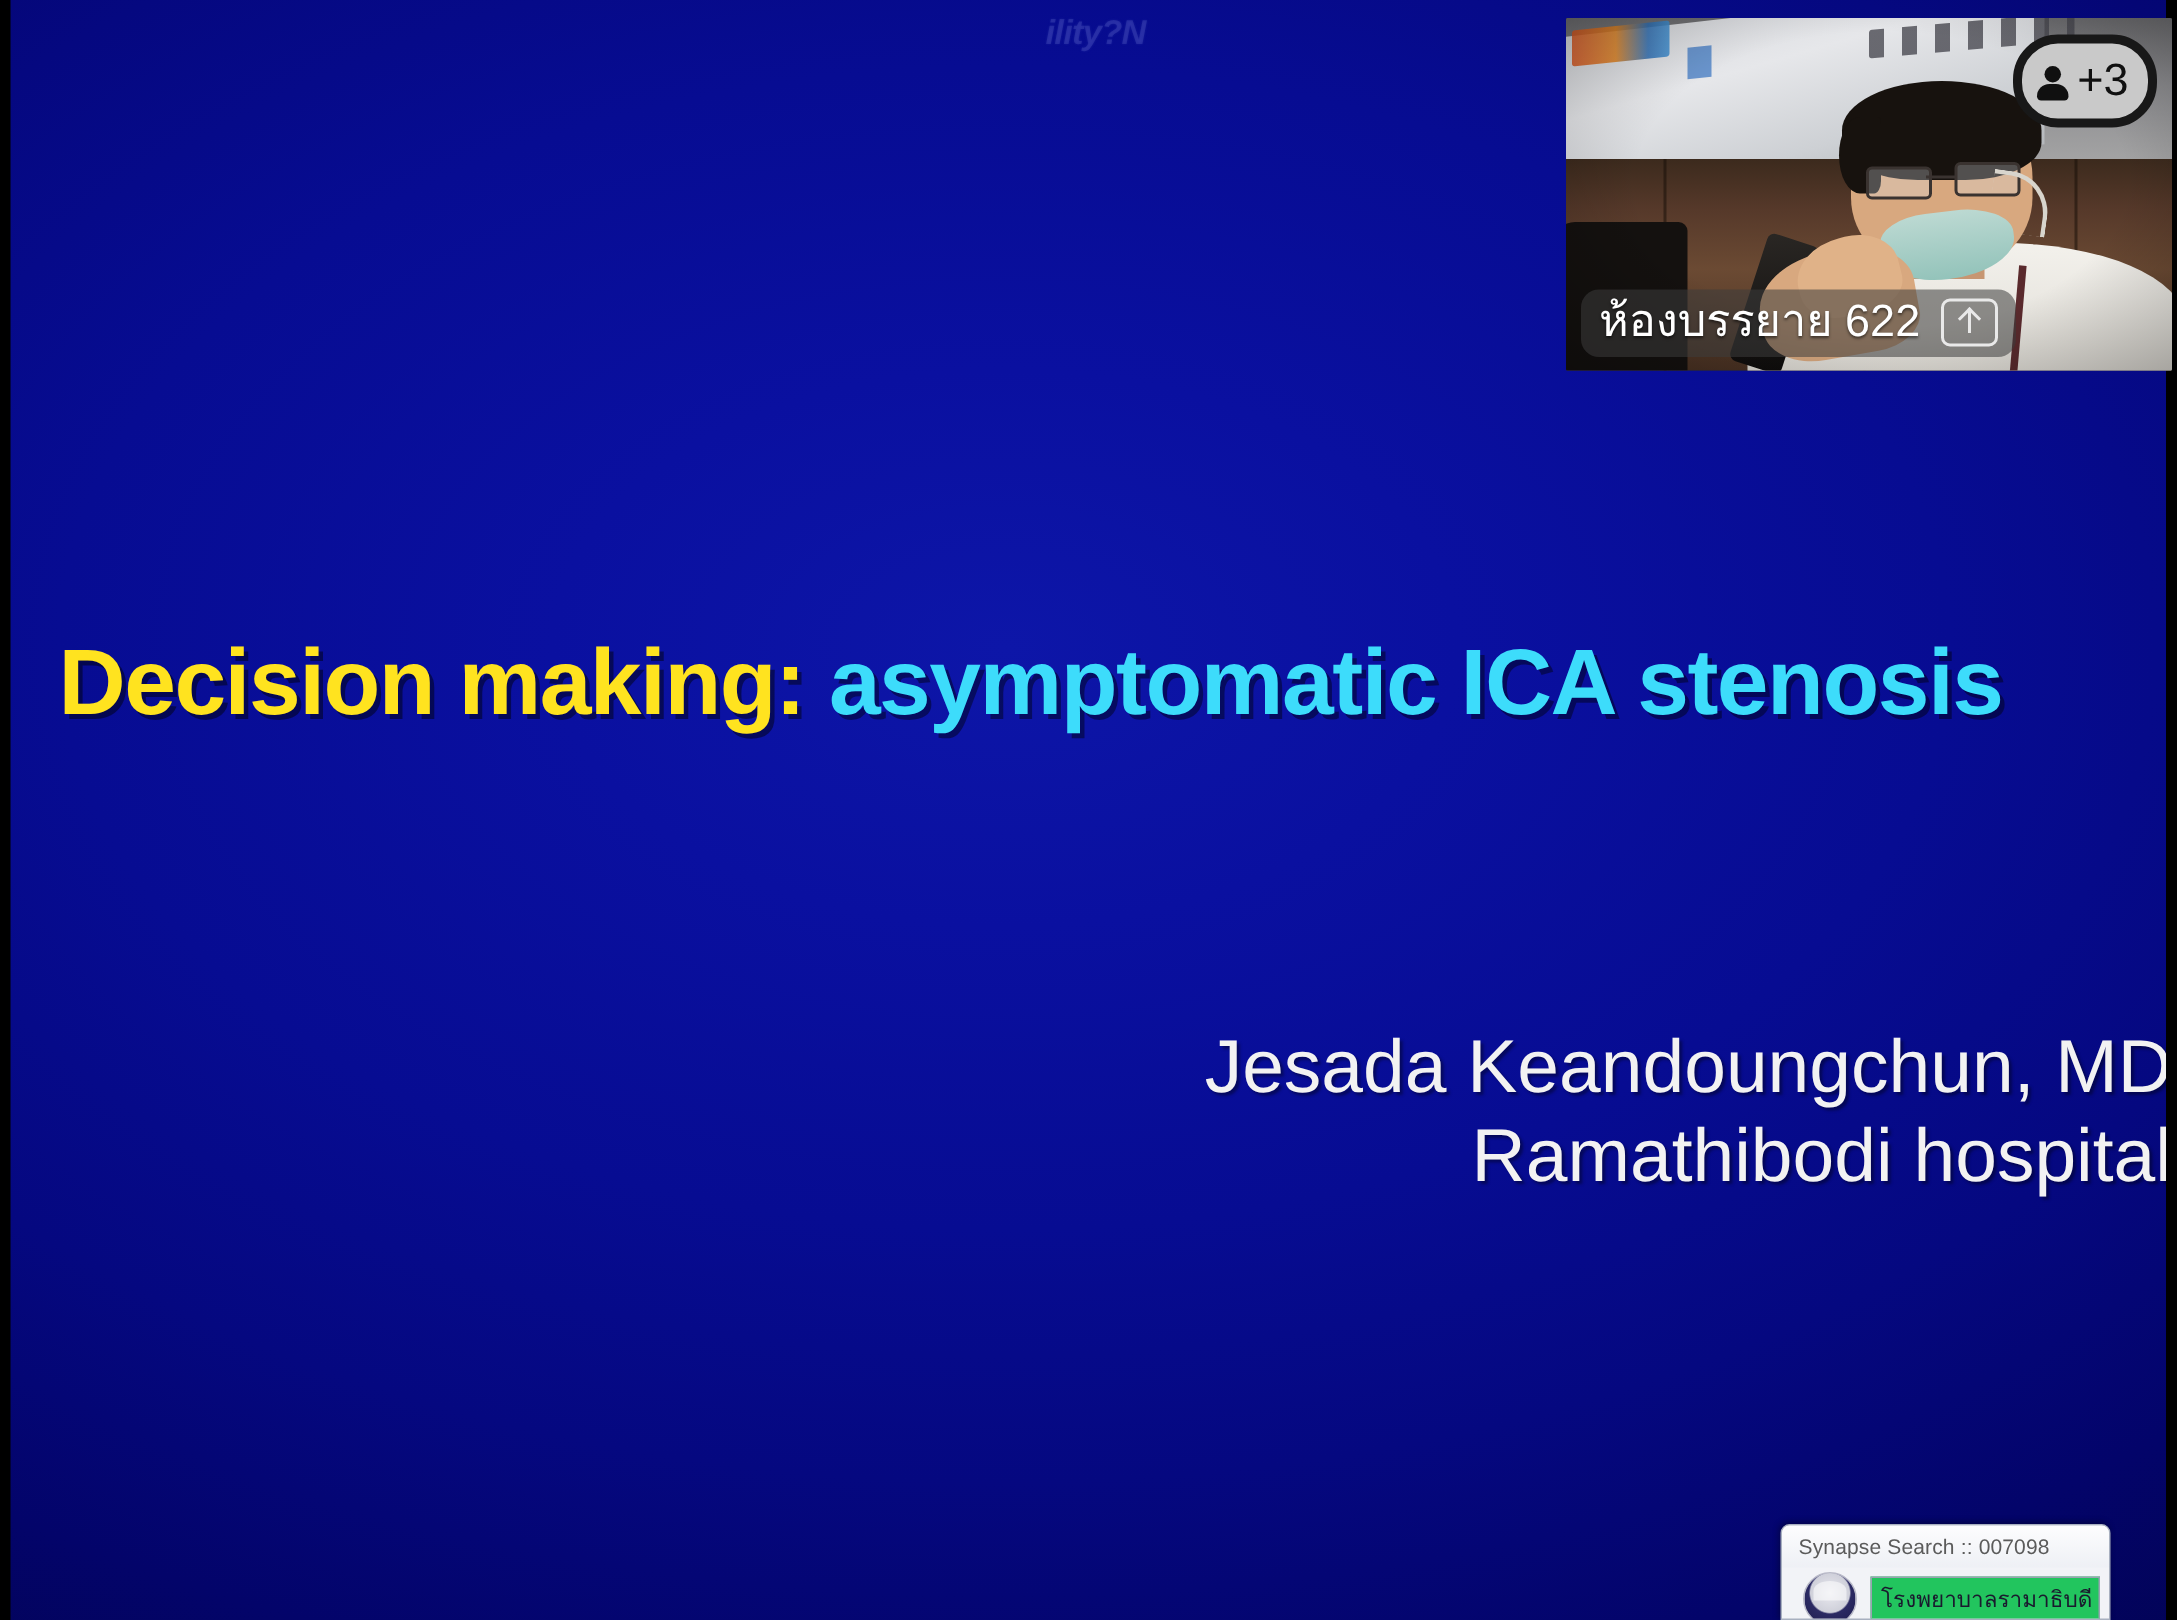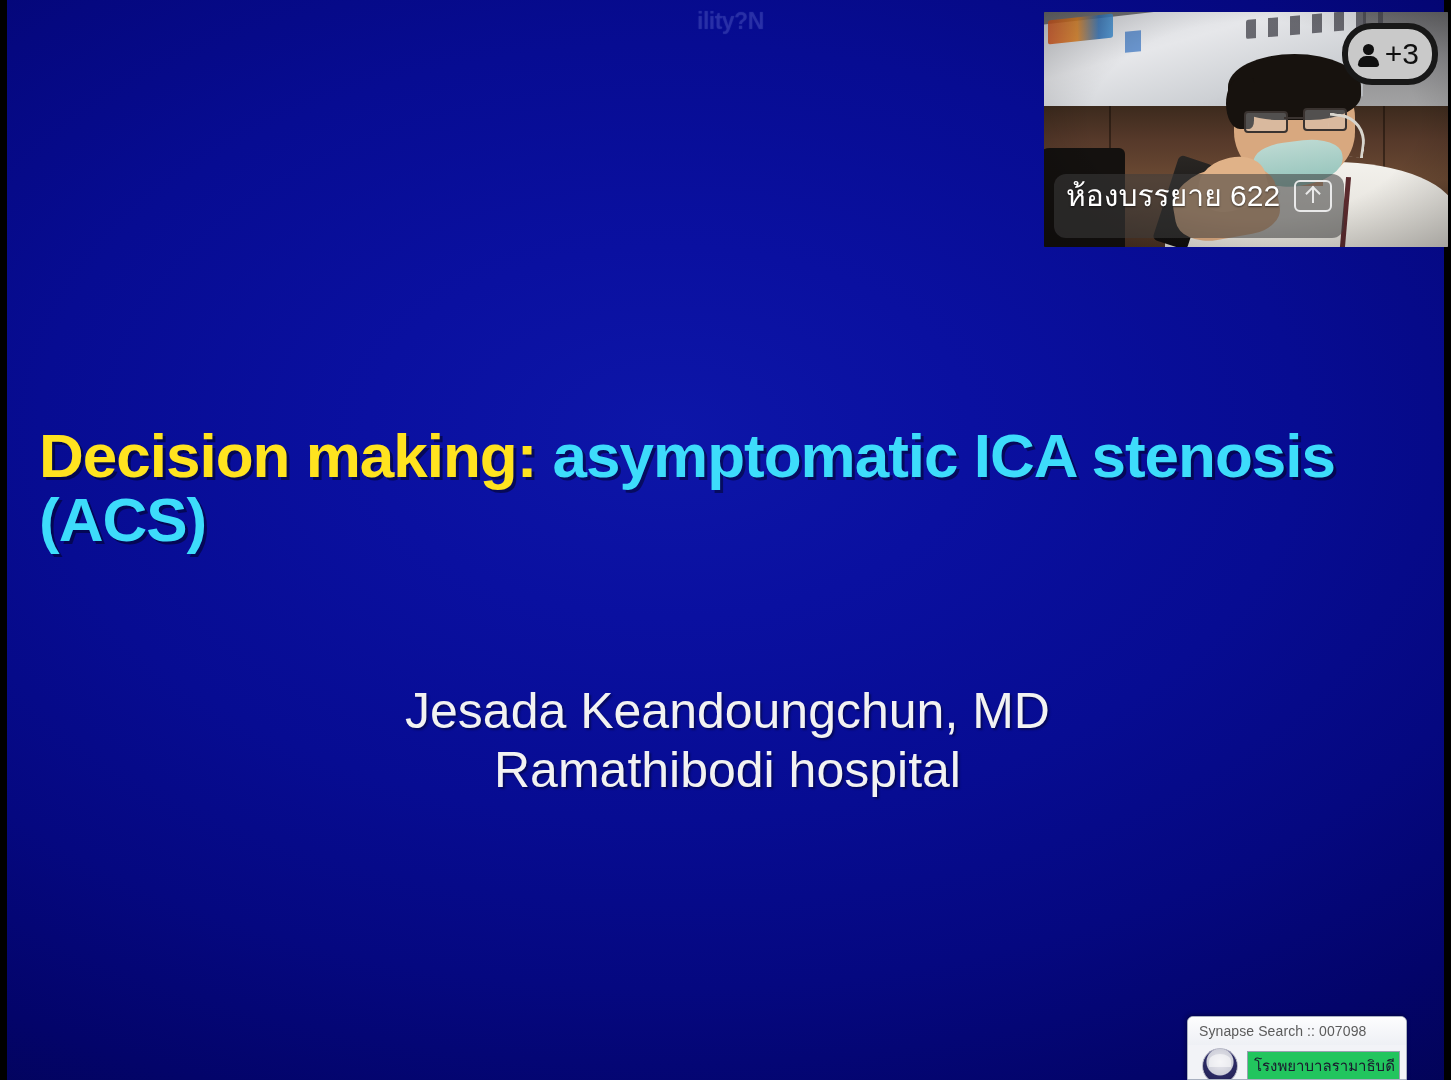--- a/index.html
+++ b/index.html
@@ -46,20 +46,21 @@
     position: absolute;
     left: 690px;
     top: 8px;
     font-size: 23px;
     font-weight: bold;
     letter-spacing: -0.5px;
     color: rgba(150,160,235,0.17);
     text-shadow: 0 0 2px rgba(120,135,230,0.14);
     user-select: none;
     white-space: nowrap;
+    font-style: italic;
   }
 
   
   .title-block {
     position: absolute;
     left: 0;
     right: 0;
     top: 424px;
     text-align: left;
     padding: 0 32px;
@@ -77,21 +78,21 @@
     color: #3DDCFB;
     text-shadow: 3px 3px 0 rgba(0,0,0,0.42);
   }
 
   
   .presenter-block {
     position: absolute;
     left: 0;
     right: 0;
     top: 682px;
-    text-align: center;
+    text-align: right;
     color: #F2F2F2;
     font-size: 50px;
     line-height: 1.17;
     letter-spacing: 0px;
     text-shadow: 2px 2px 2px rgba(0,0,0,0.38);
   }
   .presenter-block div { white-space: nowrap; }
 
   
   #video-tile {
@@ -271,21 +272,21 @@
   
   #room-label {
     position: absolute;
     left: 10px;
     bottom: 9px;
     display: flex;
     align-items: center;
     gap: 14px;
     background: rgba(60,60,60,0.55);
     border-radius: 12px;
-    padding: 5px 12px 25px 12px;
+    padding: 5px 12px 6px 12px;
   }
   #room-label .room-text {
     color: #ffffff;
     font-size: 30px;
     font-weight: 500;
     line-height: 1.15;
     text-shadow: 0 1px 2px rgba(0,0,0,0.55);
     white-space: nowrap;
   }
   #room-label .expand-btn {
@@ -385,21 +386,20 @@
 
   <div id="slide">
 
     <div class="ghost-text">ility?N</div>
 
     <div class="title-block">
       <div>
         <span class="title-yellow">Decision making:</span>
         <span class="title-cyan">asymptomatic ICA stenosis</span>
       </div>
-      <div class="title-cyan">(ACS)</div>
     </div>
 
     <div class="presenter-block">
       <div>Jesada Keandoungchun, MD</div>
       <div>Ramathibodi hospital</div>
     </div>
   </div>
 
   <div id="video-tile">
 

